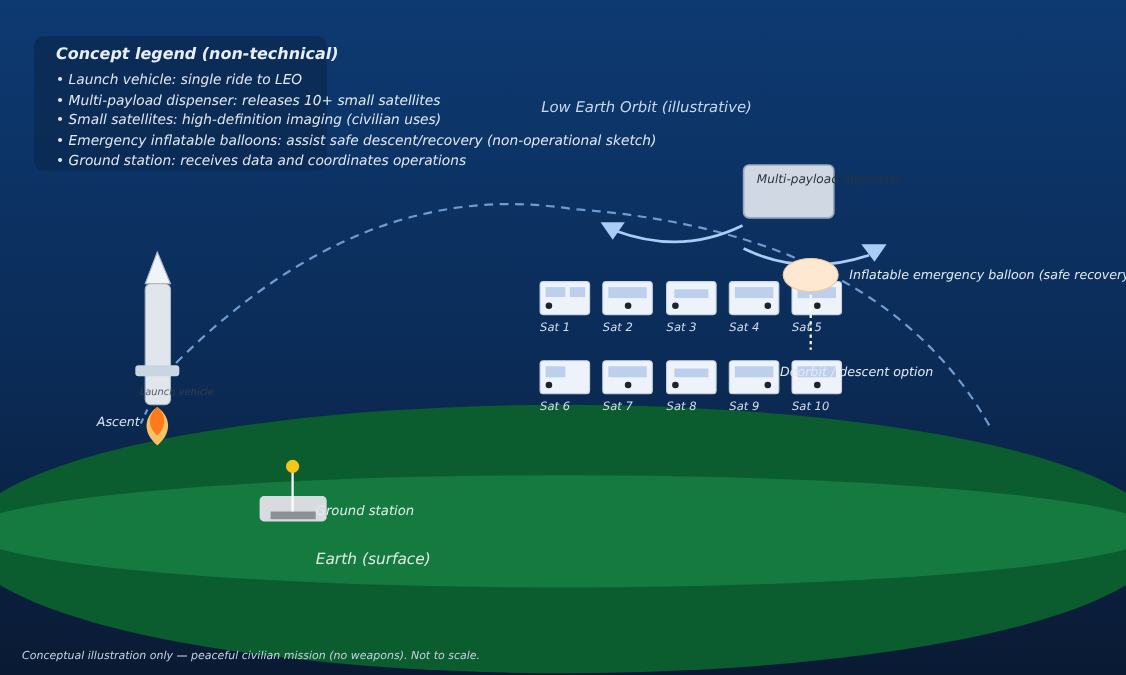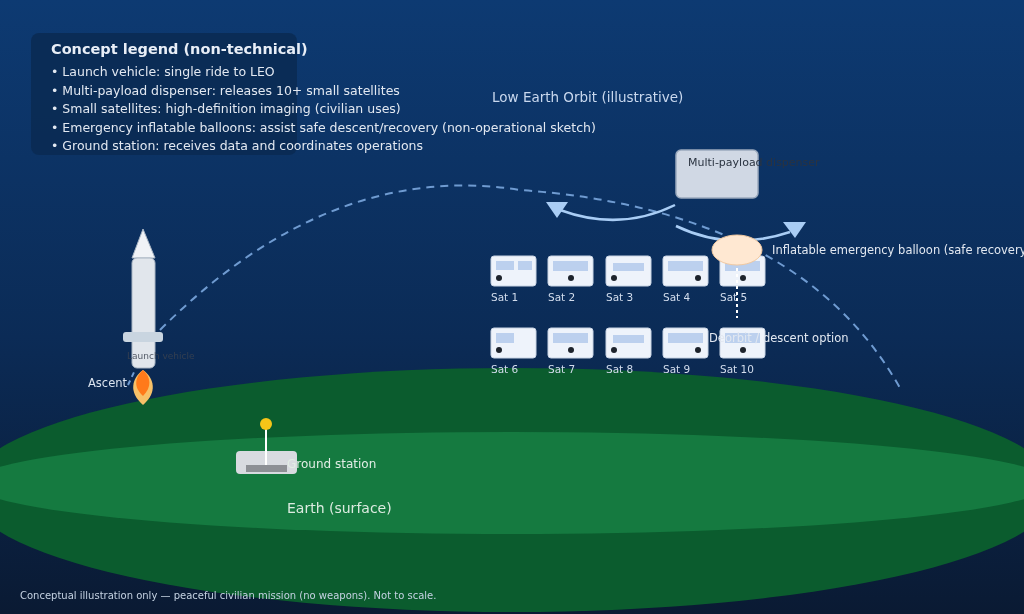--- a/index.html
+++ b/index.html
@@ -1,17 +1,17 @@
 <!DOCTYPE html>
 <html><head>
 <meta charset="utf-8">
 <style>
   html, body { margin: 0; padding: 0; }
   body { width: 1024px; height: 614px; overflow: hidden; background: #0b1830; font-family: "DejaVu Sans", sans-serif; }
-  #stage { position: relative; width: 1024px; height: 614px; }
+  #stage { position: relative; width: 1024px; height: 614px; font-style: italic; }
   svg { position: absolute; left: 0; top: 0; }
   .txt { font-family: "DejaVu Sans", sans-serif; }
 </style>
 </head>
 <body>
 
 <div id="stage">
 <svg width="1024" height="614" viewBox="0 0 1024 614" xmlns="http://www.w3.org/2000/svg">
   <defs>
     <linearGradient id="sky" x1="0" y1="0" x2="0" y2="1">

